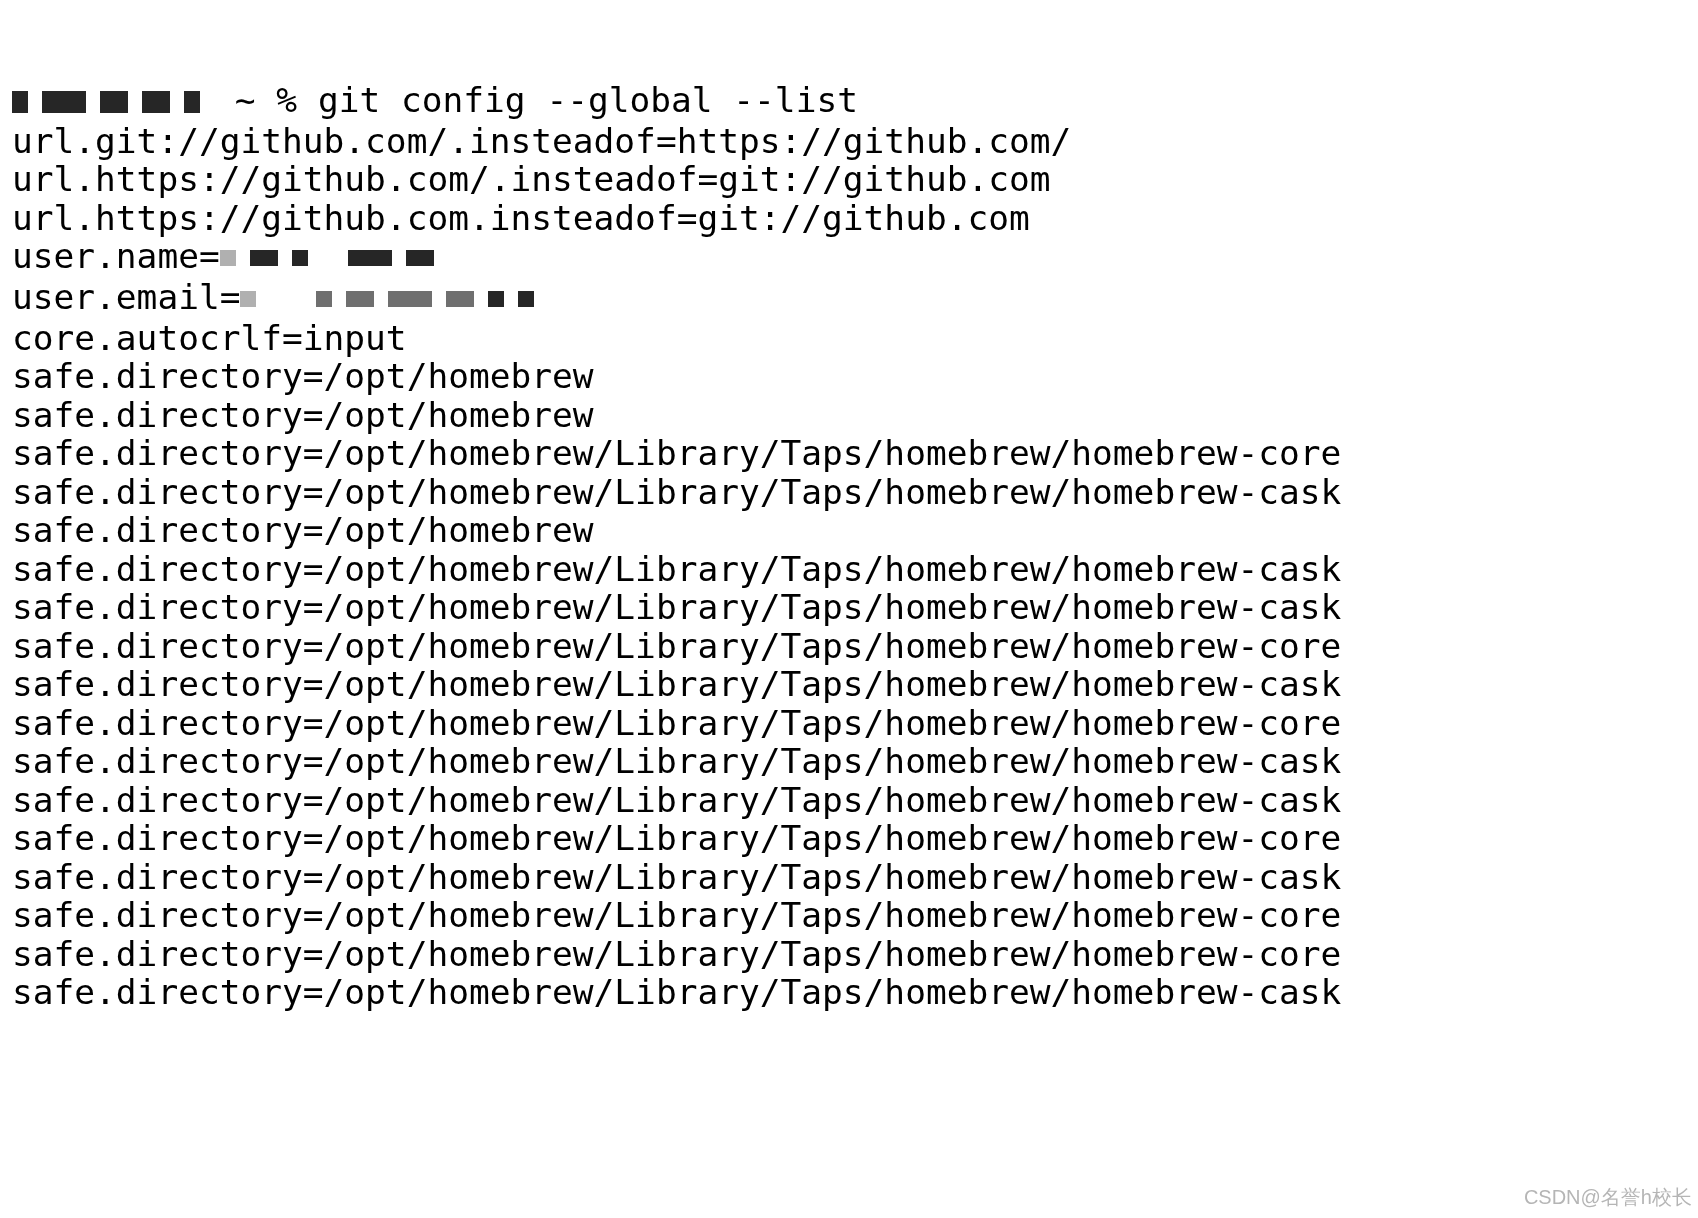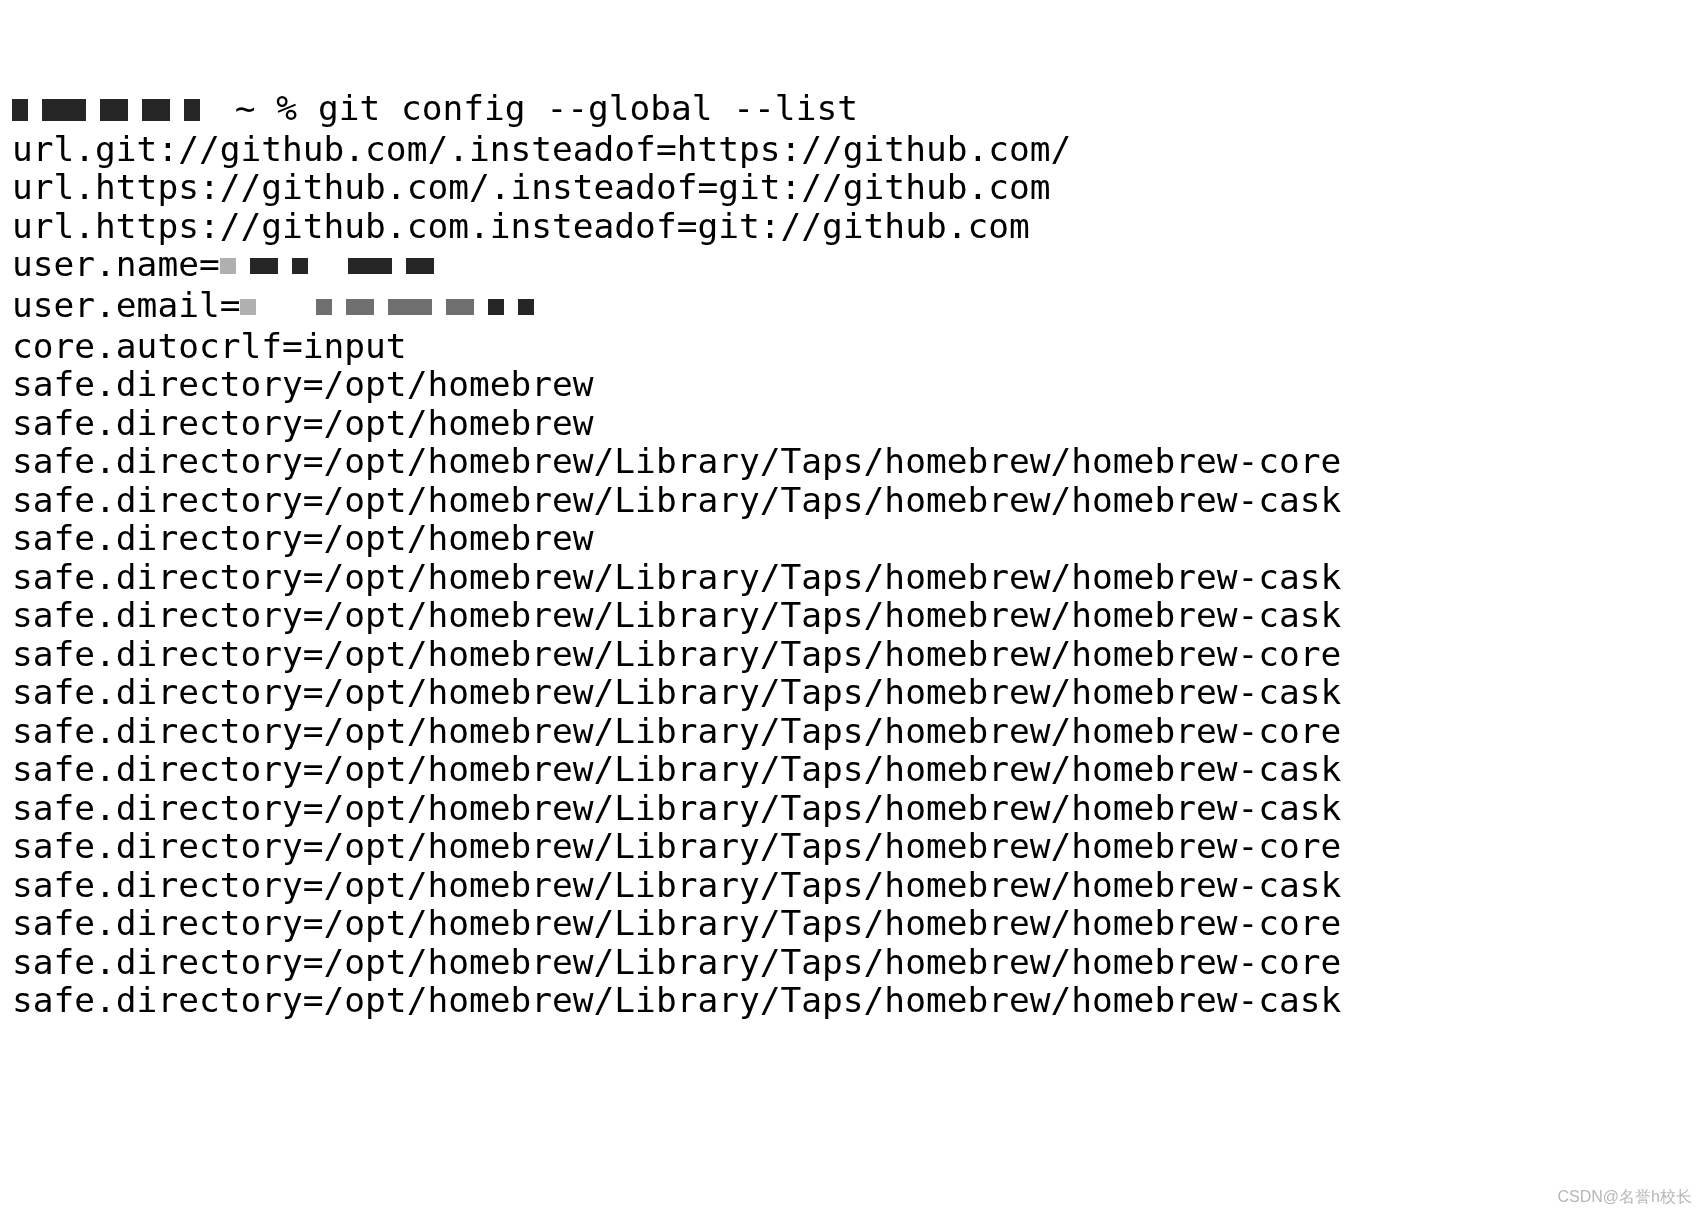--- a/index.html
+++ b/index.html
@@ -9,21 +9,21 @@
     height: 1218px;
     background: #ffffff;
     font-family: "Menlo", "Monaco", "Consolas", monospace;
     font-size: 34.5px;
     line-height: 38.5px;
     color: #000000;
     overflow: hidden;
     -webkit-font-smoothing: antialiased;
   }
   .terminal {
-    padding: 12px 12px;
+    padding: 4px 12px;
     white-space: pre;
     letter-spacing: 0px;
   }
   .line {
     display: block;
     position: relative;
   }
   .redact {
     display: inline-block;
     vertical-align: middle;
@@ -41,21 +41,21 @@
   .blk.m  { width: 28px; }
   .blk.l  { width: 44px; }
   .blk.tall { height: 22px; }
   .blk.light { background:#b0b0b0; }
   .blk.med   { background:#6f6f6f; }
   .watermark {
     position: absolute;
     right: 6px;
     bottom: 2px;
     font-family: sans-serif;
-    font-size: 16px;
+    font-size: 20px;
     color: rgba(120,120,120,0.55);
     letter-spacing: 0;
     white-space: nowrap;
   }
 </style>
 </head>
 <body>
 
 <div class="terminal">
   <span class="line"><span class="redact"><span class="blk s tall"></span><span class="blk l tall"></span><span class="blk m tall"></span><span class="blk m tall"></span><span class="blk s tall"></span></span> <span>~</span> <span>%</span> <span>git config --global --list</span></span><div id="lines"><span class="line">url.git://github.com/.insteadof=https://github.com/</span><span class="line">url.https://github.com/.insteadof=git://github.com</span><span class="line">url.https://github.com.insteadof=git://github.com</span><span class="line"><span>user.name=</span><span class="redact"><span class="blk s light"></span><span class="blk m"></span><span class="blk s" style="margin-right:40px"></span><span class="blk l"></span><span class="blk m"></span></span></span><span class="line"><span>user.email=</span><span class="redact"><span class="blk s light" style="margin-right:60px"></span><span class="blk s med"></span><span class="blk m med"></span><span class="blk l med"></span><span class="blk m med"></span><span class="blk s"></span><span class="blk s"></span></span></span><span class="line">core.autocrlf=input</span><span class="line">safe.directory=/opt/homebrew</span><span class="line">safe.directory=/opt/homebrew</span><span class="line">safe.directory=/opt/homebrew/Library/Taps/homebrew/homebrew-core</span><span class="line">safe.directory=/opt/homebrew/Library/Taps/homebrew/homebrew-cask</span><span class="line">safe.directory=/opt/homebrew</span><span class="line">safe.directory=/opt/homebrew/Library/Taps/homebrew/homebrew-cask</span><span class="line">safe.directory=/opt/homebrew/Library/Taps/homebrew/homebrew-cask</span><span class="line">safe.directory=/opt/homebrew/Library/Taps/homebrew/homebrew-core</span><span class="line">safe.directory=/opt/homebrew/Library/Taps/homebrew/homebrew-cask</span><span class="line">safe.directory=/opt/homebrew/Library/Taps/homebrew/homebrew-core</span><span class="line">safe.directory=/opt/homebrew/Library/Taps/homebrew/homebrew-cask</span><span class="line">safe.directory=/opt/homebrew/Library/Taps/homebrew/homebrew-cask</span><span class="line">safe.directory=/opt/homebrew/Library/Taps/homebrew/homebrew-core</span><span class="line">safe.directory=/opt/homebrew/Library/Taps/homebrew/homebrew-cask</span><span class="line">safe.directory=/opt/homebrew/Library/Taps/homebrew/homebrew-core</span><span class="line">safe.directory=/opt/homebrew/Library/Taps/homebrew/homebrew-core</span><span class="line">safe.directory=/opt/homebrew/Library/Taps/homebrew/homebrew-cask</span></div>

